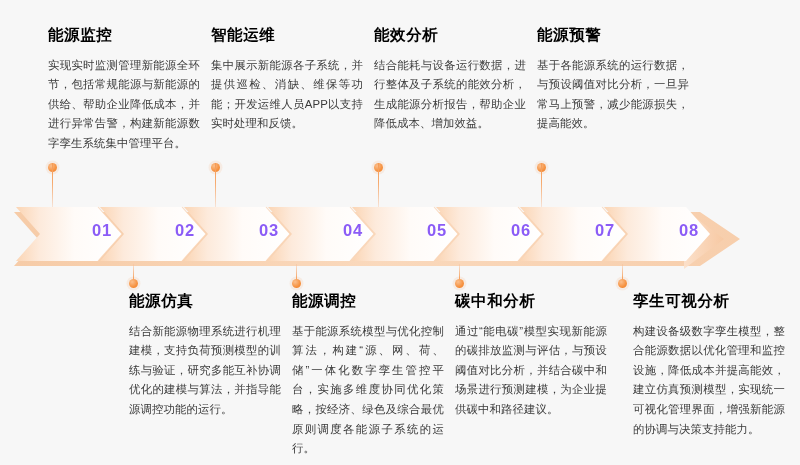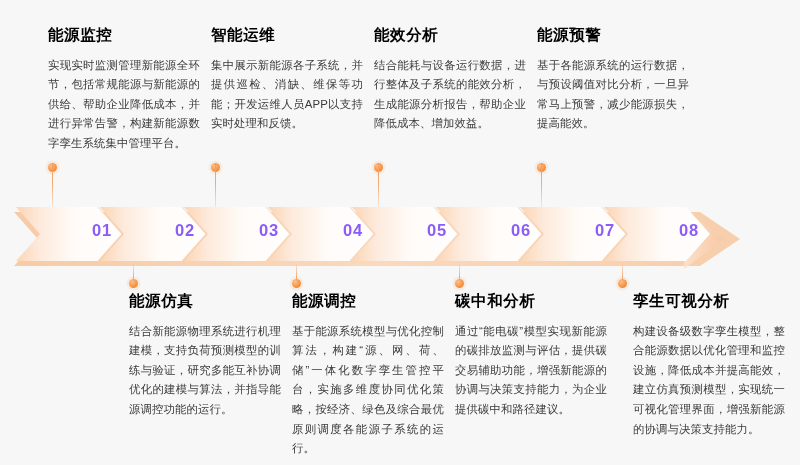--- a/index.html
+++ b/index.html
@@ -226,21 +226,21 @@
     <p class="block-body">基于各能源系统的运行数据，与预设阈值对比分析，一旦异常马上预警，减少能源损失，提高能效。</p>
   </div>
 
   <div class="block bot" style="left:292px">
     <p class="block-title">能源调控</p>
     <p class="block-body">基于能源系统模型与优化控制算法，构建“源、网、荷、储”一体化数字孪生管控平台，实施多维度协同优化策略，按经济、绿色及综合最优原则调度各能源子系统的运行。</p>
   </div>
 
   <div class="block bot" style="left:455px">
     <p class="block-title">碳中和分析</p>
-    <p class="block-body">通过“能电碳”模型实现新能源的碳排放监测与评估，提供碳交易辅助功能，增强新能源的协调与决策支持能力，为企业提供碳中和路径建议。</p>
+    <p class="block-body">通过“能电碳”模型实现新能源的碳排放监测与评估，与预设阈值对比分析，并结合碳中和场景进行预测建模，为企业提供碳中和路径建议。</p>
   </div>
 
   <div class="block bot" style="left:633px">
     <p class="block-title">孪生可视分析</p>
     <p class="block-body">构建设备级数字孪生模型，整合能源数据以优化管理和监控设施，降低成本并提高能效，建立仿真预测模型，实现统一可视化管理界面，增强新能源的协调与决策支持能力。</p>
   </div>
 
 </div>
 
 </body></html>

